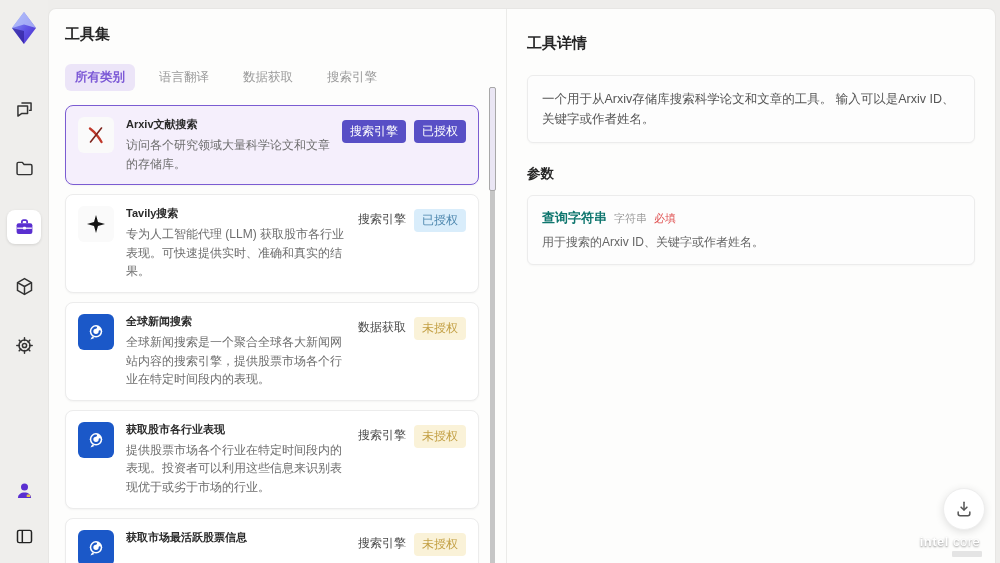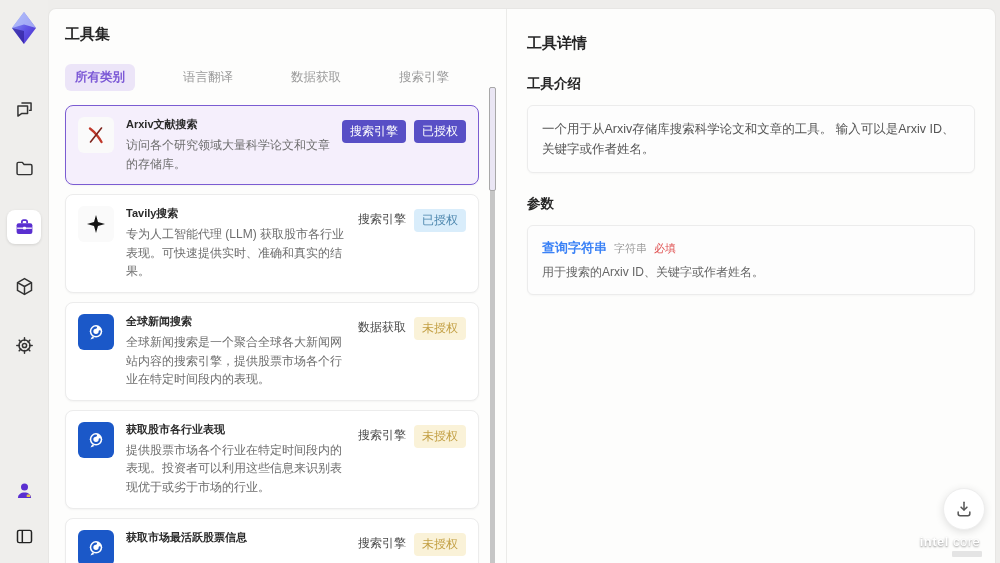--- a/index.html
+++ b/index.html
@@ -21,21 +21,21 @@
 
   
   .panel { position:absolute; left:48px; top:8px; right:4px; bottom:0;
     background:#fdfdfc; border-radius:8px 8px 0 0; border:1px solid #e7e6e4; border-bottom:none;
     display:flex; overflow:hidden; }
 
   
   .list-col { width:458px; position:relative; border-right:1px solid #ebebe9;
     padding:16px 0 2px 16px; overflow:hidden; }
   .list-title { font-size:15px; font-weight:700; margin-bottom:20px; }
-  .tabs { display:flex; gap:38px; align-items:center; margin-bottom:14px; }
+  .tabs { display:flex; gap:14px; align-items:center; margin-bottom:14px; }
   .tab { font-size:12.5px; color:#9a9a9a; cursor:pointer; padding:5px 10px; border-radius:6px; }
   .tab.active { background:#ece5f8; color:#7c59d6; font-weight:700; }
 
   .cards { display:flex; flex-direction:column; gap:9px; width:414px; }
   .tool-card { background:#ffffff; border:1px solid #ececec; border-radius:8px;
     padding:11px 12px; display:flex; gap:12px; cursor:pointer;
     box-shadow:0 1px 2px rgba(0,0,0,.04); }
   .tool-card.selected { background:#f5effc; border:1.5px solid #7b5cd2; }
   .tool-icon { width:36px; height:36px; border-radius:6px; flex:none;
     display:flex; align-items:center; justify-content:center; background:#fafafa; }
@@ -57,21 +57,21 @@
     background:#eae6f4; border:1px solid #a8a8a8; border-radius:2px; cursor:pointer; }
 
   
   .detail-col { flex:1; position:relative; padding:25px 20px; }
   .detail-title { font-size:15px; font-weight:700; margin-bottom:22px; }
   .section-title { font-size:13.5px; font-weight:700; margin-bottom:12px; }
   .info-box { background:#fdfdfd; border:1px solid #ececec; border-radius:6px;
     box-shadow:0 1px 2px rgba(0,0,0,.03); padding:13px 14px; margin-bottom:22px; }
   .info-text { font-size:12.5px; color:#555555; line-height:1.6; }
   .param-head { display:flex; align-items:baseline; gap:7px; margin-bottom:7px; }
-  .param-name { font-size:13px; font-weight:700; color:#3b82f6; }
+  .param-name { font-size:13px; font-weight:700; color:#0f766e; }
   .param-type { font-size:11px; color:#9a9a9a; }
   .param-required { font-size:11px; color:#e05252; }
   .param-desc { font-size:12px; color:#666666; }
 
   
   .download-fab { position:absolute; right:15px; bottom:33px; width:42px; height:42px;
     border-radius:50%; background:#ffffff; border:1px solid #eeeeee;
     box-shadow:0 2px 8px rgba(0,0,0,.12); display:flex; align-items:center; justify-content:center;
     cursor:pointer; }
   .download-fab svg { width:20px; height:20px; }
@@ -259,21 +259,20 @@
     </div>
 
     <div class="scrollbar">
       <div class="scroll-thumb"></div>
     </div>
   </div>
 
   <div class="detail-col">
     <div class="detail-title">工具详情</div>
 
-    <div class="section-title">工具介绍</div>
     <div class="info-box">
       <div class="info-text">一个用于从Arxiv存储库搜索科学论文和文章的工具。 输入可以是Arxiv ID、关键字或作者姓名。</div>
     </div>
 
     <div class="section-title">参数</div>
     <div class="info-box">
       <div class="param-head">
         <span class="param-name">查询字符串</span>
         <span class="param-type">字符串</span>
         <span class="param-required">必填</span>

